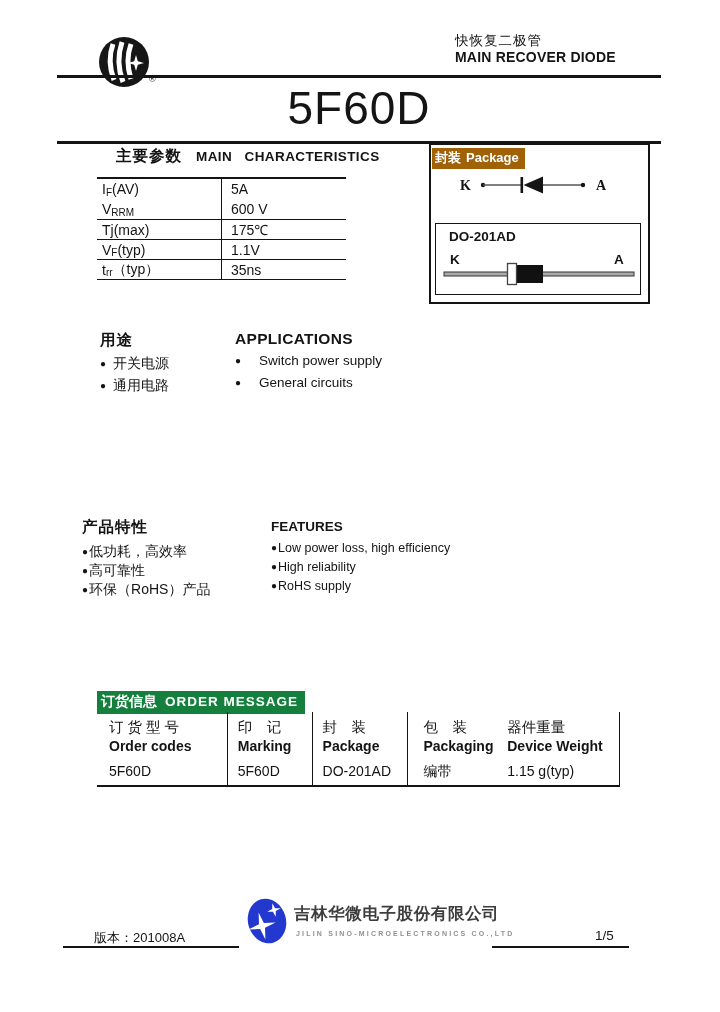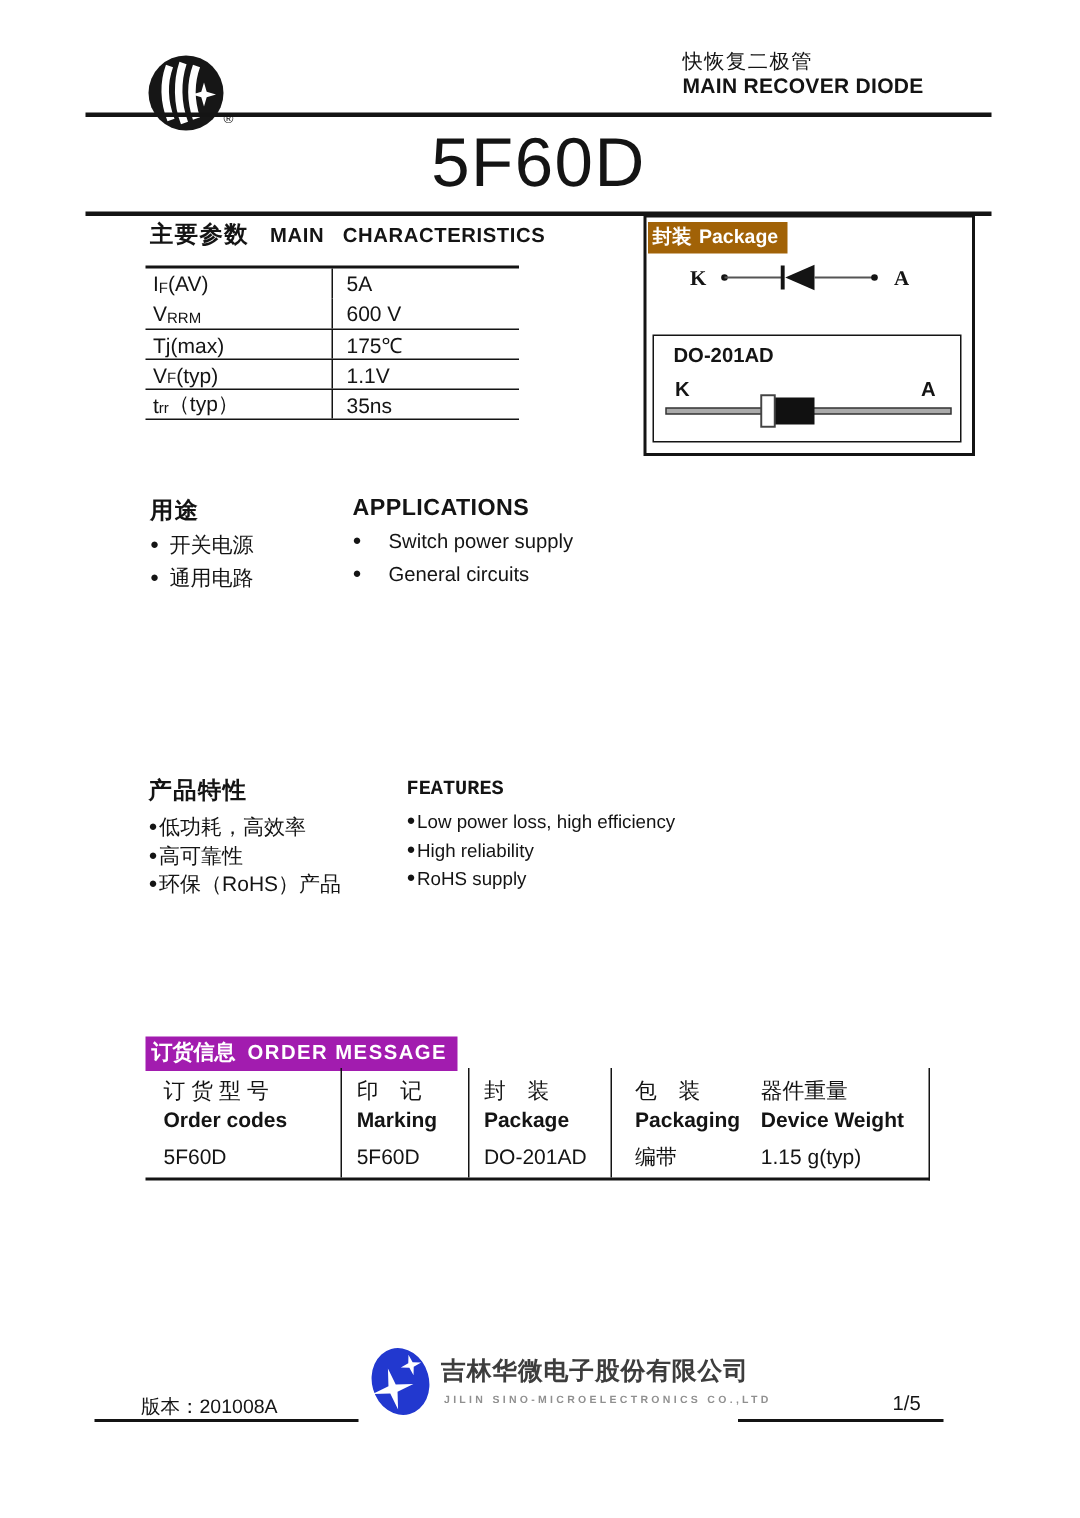--- a/index.html
+++ b/index.html
@@ -16,21 +16,21 @@
   .hdr-cn { left:455px; top:32px; font-size:13.5px; letter-spacing:1px; }
   .hdr-en { left:455px; top:49px; font-size:14px; font-weight:bold; letter-spacing:0.2px; }
   .rule { left:57px; width:604px; height:3px; background:#141414; }
   .rule1 { top:75px; }
   .rule2 { top:141px; }
   .doc-title { left:57px; top:84px; width:604px; text-align:center;
                font-size:46px; letter-spacing:1px; line-height:48px; }
 
   
   .mc-head { left:100px; top:146px; display:flex; align-items:baseline; gap:14px; }
-  .mc-head .cn { font-size:15.5px; font-weight:bold; letter-spacing:1px; }
+  .mc-head .cn { font-size:15.5px; font-weight:bold; letter-spacing:1px;margin-left:16px; }
   .mc-head .en { font-size:13.5px; font-weight:bold; white-space:pre; letter-spacing:0.4px; }
 
   .mc-table { left:97px; top:177px; width:249px; border-top:2px solid #141414; }
   .mc-row { display:flex; align-items:stretch; }
   .mc-row.h20 { height:20px; }
   .mc-row.h19 { height:19px; }
   .mc-row.bb { border-bottom:1.7px solid #141414; }
   .mc-p { width:125px; border-right:1.7px solid #141414; display:flex; align-items:center;
           padding-left:5px; box-sizing:border-box; font-size:14px; }
   .mc-v { display:flex; align-items:center; padding-left:9px; font-size:14px; }
@@ -54,29 +54,29 @@
   .sec-head-cn { font-size:15.5px; font-weight:bold; letter-spacing:1px; }
   .sec-head-en { font-size:15.5px; font-weight:bold; letter-spacing:0.3px; }
   .li { display:flex; align-items:center; height:19px; font-size:14px; }
   .app-cn .li { margin-top:3px; gap:7px; }
   .app-cn .li:first-of-type { margin-top:5px; }
   .app-en .li { margin-top:3px; gap:18px; font-size:13.5px; }
   .app-en .li:first-of-type { margin-top:5px; }
   .blt { font-size:10px; }
 
   
-  .feat-cn { left:99px; top:517px; }
+  .feat-cn { left:82px; top:517px; }
   .feat-en { left:271px; top:519px; }
   .feat-cn .sec-head-cn { margin-bottom:4px; }
-  .feat-en .sec-head { font-size:13.5px; font-weight:bold; margin-bottom:4px;font-family:Liberation Mono, monospace; }
+  .feat-en .sec-head { font-size:13.5px; font-weight:bold; margin-bottom:4px; }
   .feat-cn .li { gap:1px; }
   .feat-en .li { gap:1px; font-size:12.5px; }
 
   
-  .order-label { left:97px; top:691px; background:#a21caf; color:#fff;
+  .order-label { left:97px; top:691px; background:#15803d; color:#fff;
                  padding:2px 7px 3px 4px; display:flex; gap:8px; align-items:baseline; }
   .order-label .cn { font-size:14px; font-weight:bold; }
   .order-label .en { font-size:13.5px; font-weight:bold; letter-spacing:1px;
                      font-family:Liberation Sans, sans-serif; }
   .order-table { left:97px; top:712px; width:523px; height:75px; display:flex;
                  border-bottom:2.2px solid #141414; border-right:1.7px solid #141414;
                  box-sizing:border-box; }
   .oc { box-sizing:border-box; padding-left:10px; }
   .oc.c1 { width:131px; border-right:1.7px solid #141414; padding-left:12px; }
   .oc.c2 { width:85px;  border-right:1.7px solid #141414; }

